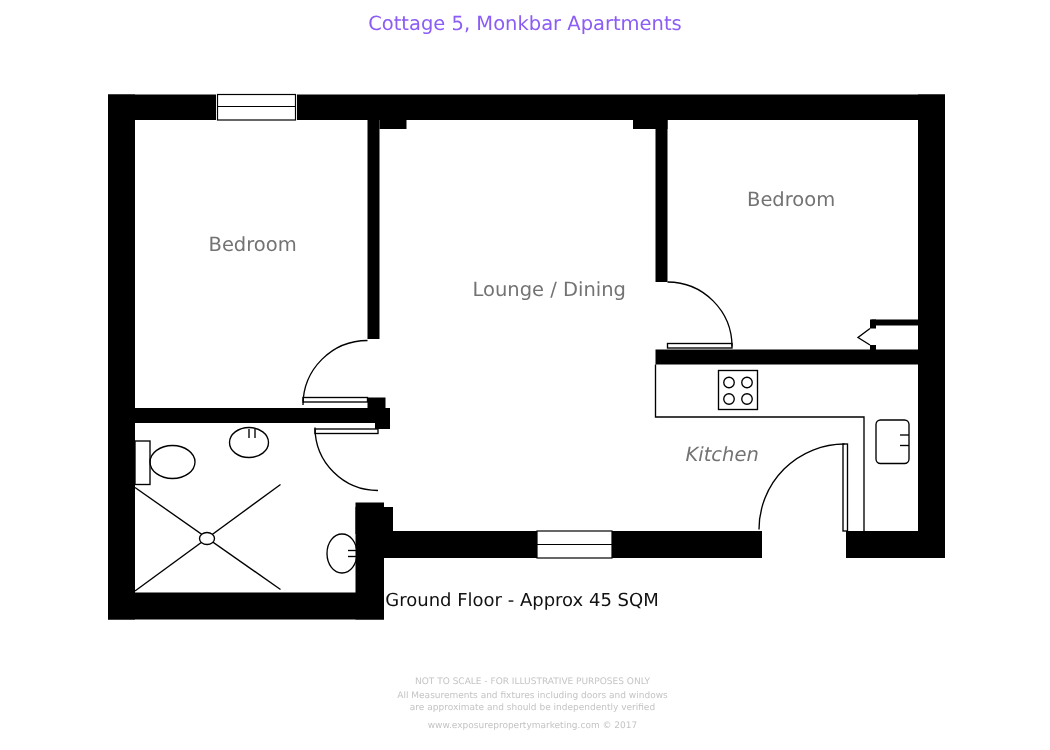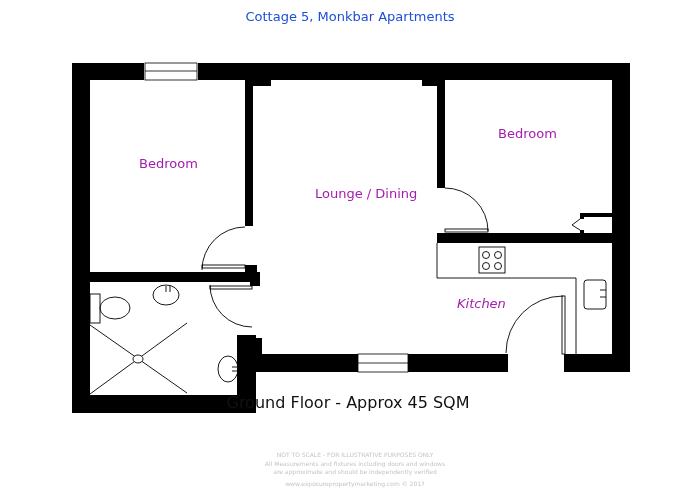--- a/index.html
+++ b/index.html
@@ -1,23 +1,23 @@
 <!DOCTYPE html>
 <html><head>
   <meta charset="utf-8">
   <style>
     html, body { margin: 0; padding: 0; background: #ffffff; }
     body { width: 700px; height: 500px; position: relative; overflow: hidden;
            font-family: "DejaVu Sans", "Liberation Sans", sans-serif; color: #111; }
     .title { position: absolute; left: 0; top: 9px; width: 700px; text-align: center;
-             font-size: 13px; color: #1d4ed8; }
+             font-size: 13px; color: #8b5cf6; }
     .plan { position: absolute; left: 0; top: 0; width: 700px; height: 500px; }
-    .room-label { position: absolute; font-size: 13px; color: #a21caf; white-space: nowrap; }
+    .room-label { position: absolute; font-size: 13px; color: #737373; white-space: nowrap; }
     .floor-label { position: absolute; left: 0; width: 696px; top: 393px; text-align: center;
-                   font-size: 16px; color: #111; padding-left: 0px; }
+                   font-size: 12px; color: #111; padding-left: 0px; }
     .disclaimer { position: absolute; left: 250px; width: 210px; top: 451px; text-align: center;
                   font-size: 6px; line-height: 8.5px; color: #c4c4c4; }
     .disclaimer div { white-space: nowrap; }
   </style>
 </head>
 <body>
 
 <div class="title">Cottage 5, Monkbar Apartments</div>
 
 <svg class="plan" viewBox="0 0 700 500" width="700" height="500" xmlns="http://www.w3.org/2000/svg">

